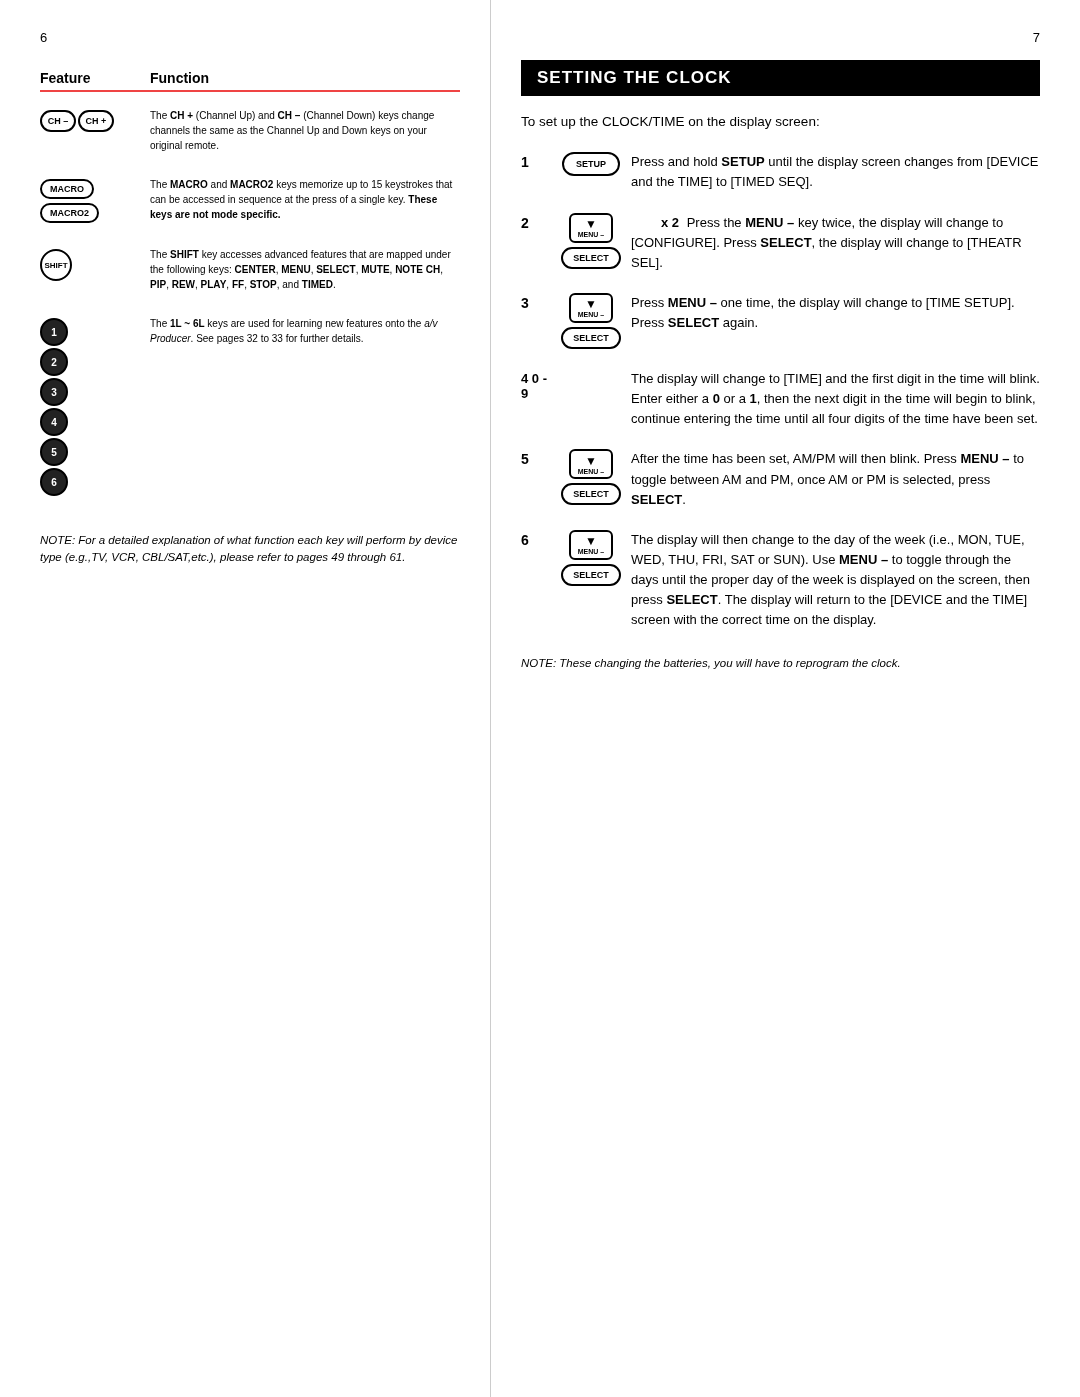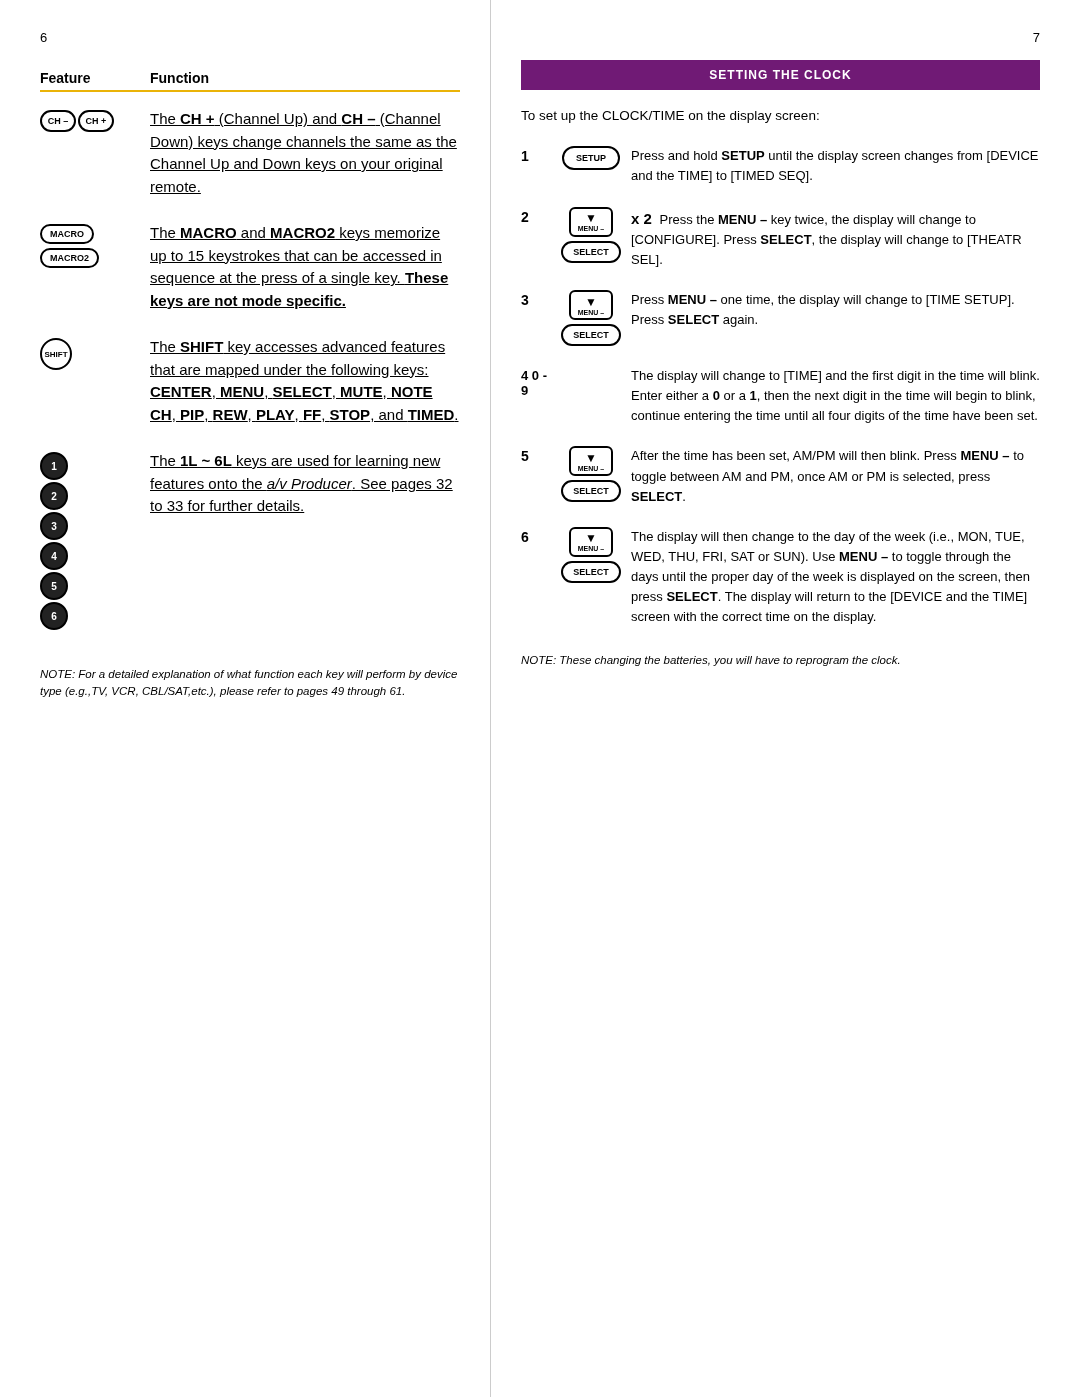--- a/index.html
+++ b/index.html
@@ -38,21 +38,21 @@
       right: 40px;
       font-size: 13px;
     }
     
     .feature-table {
       width: 100%;
       margin-top: 10px;
     }
     .feature-header {
       display: flex;
-      border-bottom: 2px solid #eab308;
+      border-bottom: 2px solid #ef4444;
       padding-bottom: 4px;
       margin-bottom: 16px;
     }
     .feature-col {
       width: 110px;
       font-weight: bold;
       font-size: 14px;
     }
     .function-col {
       flex: 1;
@@ -67,23 +67,22 @@
     .feature-icon-col {
       width: 110px;
       display: flex;
       flex-direction: column;
       align-items: flex-start;
       padding-top: 2px;
       gap: 4px;
     }
     .feature-text-col {
       flex: 1;
-      font-size: 15px;
+      font-size: 10px;
       line-height: 1.5;
-      text-decoration: underline;
     }
     .btn-ch {
       display: flex;
       gap: 2px;
     }
     .btn-ch-single {
       width: 36px;
       height: 22px;
       border-radius: 12px;
       border: 2px solid #000;
@@ -133,28 +132,27 @@
     }
     
     .page-note {
       font-size: 11.5px;
       font-style: italic;
       line-height: 1.5;
       margin-top: 36px;
     }
     
     .section-header {
-      background: #701a75;
+      background: #000000;
       color: #fff;
       padding: 8px 16px;
-      font-size: 12px;
+      font-size: 17px;
       font-weight: bold;
       letter-spacing: 1px;
       margin-bottom: 16px;
-      text-align: center;
     }
     .intro-text {
       font-size: 13.5px;
       margin-bottom: 20px;
       line-height: 1.5;
     }
     .step-row {
       display: flex;
       margin-bottom: 20px;
       align-items: flex-start;
@@ -175,22 +173,23 @@
       gap: 4px;
       flex-shrink: 0;
     }
     .step-text-col {
       flex: 1;
       font-size: 13px;
       line-height: 1.55;
     }
     .x2-label {
       font-weight: bold;
-      font-size: 15px;
+      font-size: 13px;
       margin-right: 4px;
+      margin-left: 30px;
     }
     
     .btn-arrow-down {
       width: 44px;
       height: 30px;
       border: 2px solid #000;
       border-radius: 6px;
       display: flex;
       align-items: center;
       justify-content: center;

